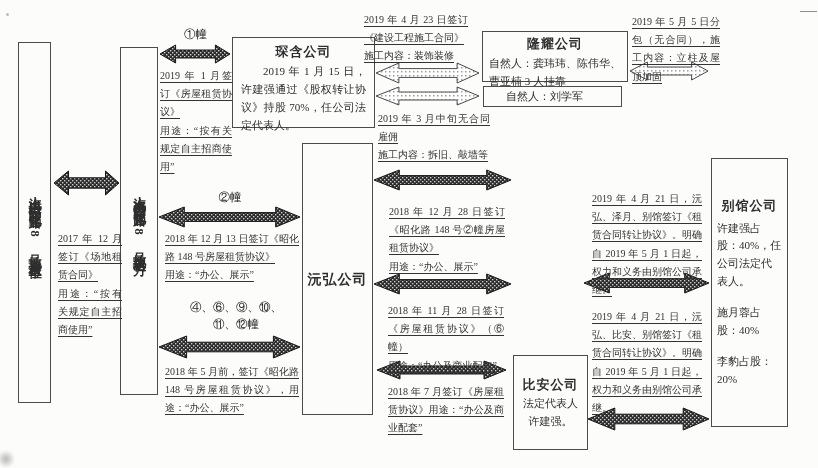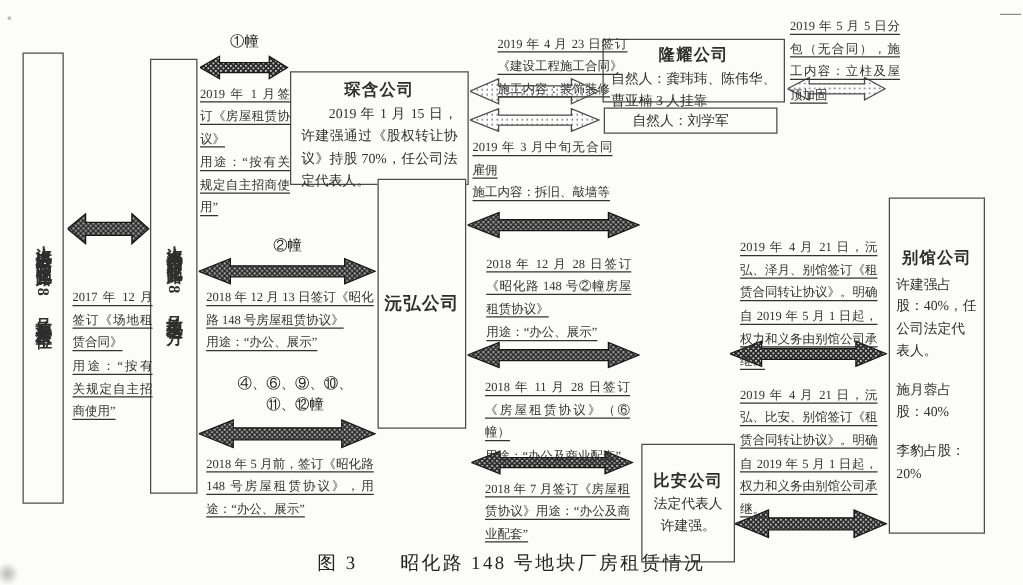--- a/index.html
+++ b/index.html
@@ -33,25 +33,25 @@
     font-size:15px;letter-spacing:2px;color:#222;
   }
   .artifact{position:absolute;}
   #art-tick{left:800px;top:11px;width:17px;height:1px;background:#909090;}
   #art-dot{left:6px;top:13px;width:3px;height:3px;background:#bdbdbd;border-radius:50%;}
   #art-smudge{left:-3px;top:450px;width:18px;height:18px;border-radius:50%;
     background:radial-gradient(circle,#b5b5b5 0%,rgba(200,200,200,0) 70%);filter:blur(1px);}
   
   #b-saic-ie{left:18px;top:42px;width:33px;height:361px;}
   #b-saic-asset{left:120px;top:47px;width:38px;height:348px;}
-  #b-chenhan{left:232px;top:37px;width:143px;height:91px;padding:4px 8px;margin-top:20px;}
+  #b-chenhan{left:232px;top:37px;width:143px;height:91px;padding:4px 8px;}
   #b-longyao{left:482px;top:31px;width:146px;height:51px;padding:2px 6px;}
   #b-sha{left:710px;top:59px;width:84px;height:23px;display:flex;align-items:center;padding-left:4px;font-size:11px;}
   #b-liu{left:483px;top:86px;width:139px;height:21px;display:flex;align-items:center;padding-left:22px;font-size:11px;}
-  #b-yuanhong{left:302px;top:143px;width:71px;height:200px;display:flex;align-items:center;justify-content:center;}
+  #b-yuanhong{left:302px;top:143px;width:71px;height:272px;display:flex;align-items:center;justify-content:center;}
   #b-yuanhong .btitle{font-size:14px;}
   #b-zeyue{left:513px;top:158px;width:70px;height:147px;padding:3px 4px;}
   #b-zeyue .bbody{text-align:center;}
   #b-bian{left:513px;top:355px;width:75px;height:95px;padding:3px 4px;}
   #b-bian .bbody{text-align:center;}
   #b-bieguan{left:711px;top:158px;width:77px;height:269px;padding:4px 5px;}
   #b-bieguan .bline{font-size:11px;line-height:1.6;margin:0 0 14px 0;text-align:left;}
   #b-bieguan .bline:last-child{margin:0;}
 </style>
 </head>
@@ -243,34 +243,33 @@
           </pattern>
         </defs>
         <polygon points="0,10 17.4,1 17.4,6 61.6,6 61.6,1 78,10 61.6,19 61.6,14 17.4,14 17.4,19" fill="url(#pat11)" stroke="#4a4a4a" stroke-width="1"></polygon>
       </svg>
     </div>
 
   <div class="ann" style="left:58px;top:230px;width:64px;">2017 年 12 月签订《场地租赁合同》
 用途：“按有关规定自主招商使用”</div>
   <div class="ann" style="left:160px;top:67px;width:72px;">2019 年 1 月签订《房屋租赁协议》
 用途：“按有关规定自主招商使用”</div>
-  <div class="ann" style="left:398px;top:11px;width:104px;margin-top:16px;">2019 年 4 月 23 日签订《建设工程施工合同》
+  <div class="ann" style="left:364px;top:11px;width:104px;">2019 年 4 月 23 日签订《建设工程施工合同》
 施工内容：装饰装修</div>
   <div class="ann" style="left:632px;top:13px;width:88px;">2019 年 5 月 5 日分包（无合同），施工内容：立柱及屋顶加固</div>
   <div class="ann" style="left:378px;top:110px;width:112px;">2019 年 3 月中旬无合同雇佣
 施工内容：拆旧、敲墙等</div>
   <div class="ann" style="left:165px;top:230px;width:134px;">2018 年 12 月 13 日签订《昭化路 148 号房屋租赁协议》
 用途：“办公、展示”</div>
   <div class="ann" style="left:165px;top:363px;width:134px;">2018 年 5 月前，签订《昭化路 148 号房屋租赁协议》，用途：“办公、展示”</div>
   <div class="ann" style="left:389px;top:203px;width:116px;">2018 年 12 月 28 日签订《昭化路 148 号②幢房屋租赁协议》
 用途：“办公、展示”</div>
   <div class="ann" style="left:388px;top:302px;width:116px;">2018 年 11 月 28 日签订《房屋租赁协议》（⑥幢）
 用途：“办公及商业配套”</div>
   <div class="ann" style="left:388px;top:383px;width:116px;">2018 年 7 月签订《房屋租赁协议》用途：“办公及商业配套”</div>
   <div class="ann" style="left:592px;top:190px;width:110px;">2019 年 4 月 21 日，沅弘、泽月、别馆签订《租赁合同转让协议》。明确自 2019 年 5 月 1 日起，权力和义务由别馆公司承继。</div>
   <div class="ann" style="left:592px;top:308px;width:110px;">2019 年 4 月 21 日，沅弘、比安、别馆签订《租赁合同转让协议》。明确自 2019 年 5 月 1 日起，权力和义务由别馆公司承继。</div>
 
-  <div id="caption">图 3　　昭化路 148 号地块厂房租赁情况</div>
 
   <div class="artifact" id="art-tick"></div>
   <div class="artifact" id="art-dot"></div>
   <div class="artifact" id="art-smudge"></div>
 </div>
 
 </body></html>

